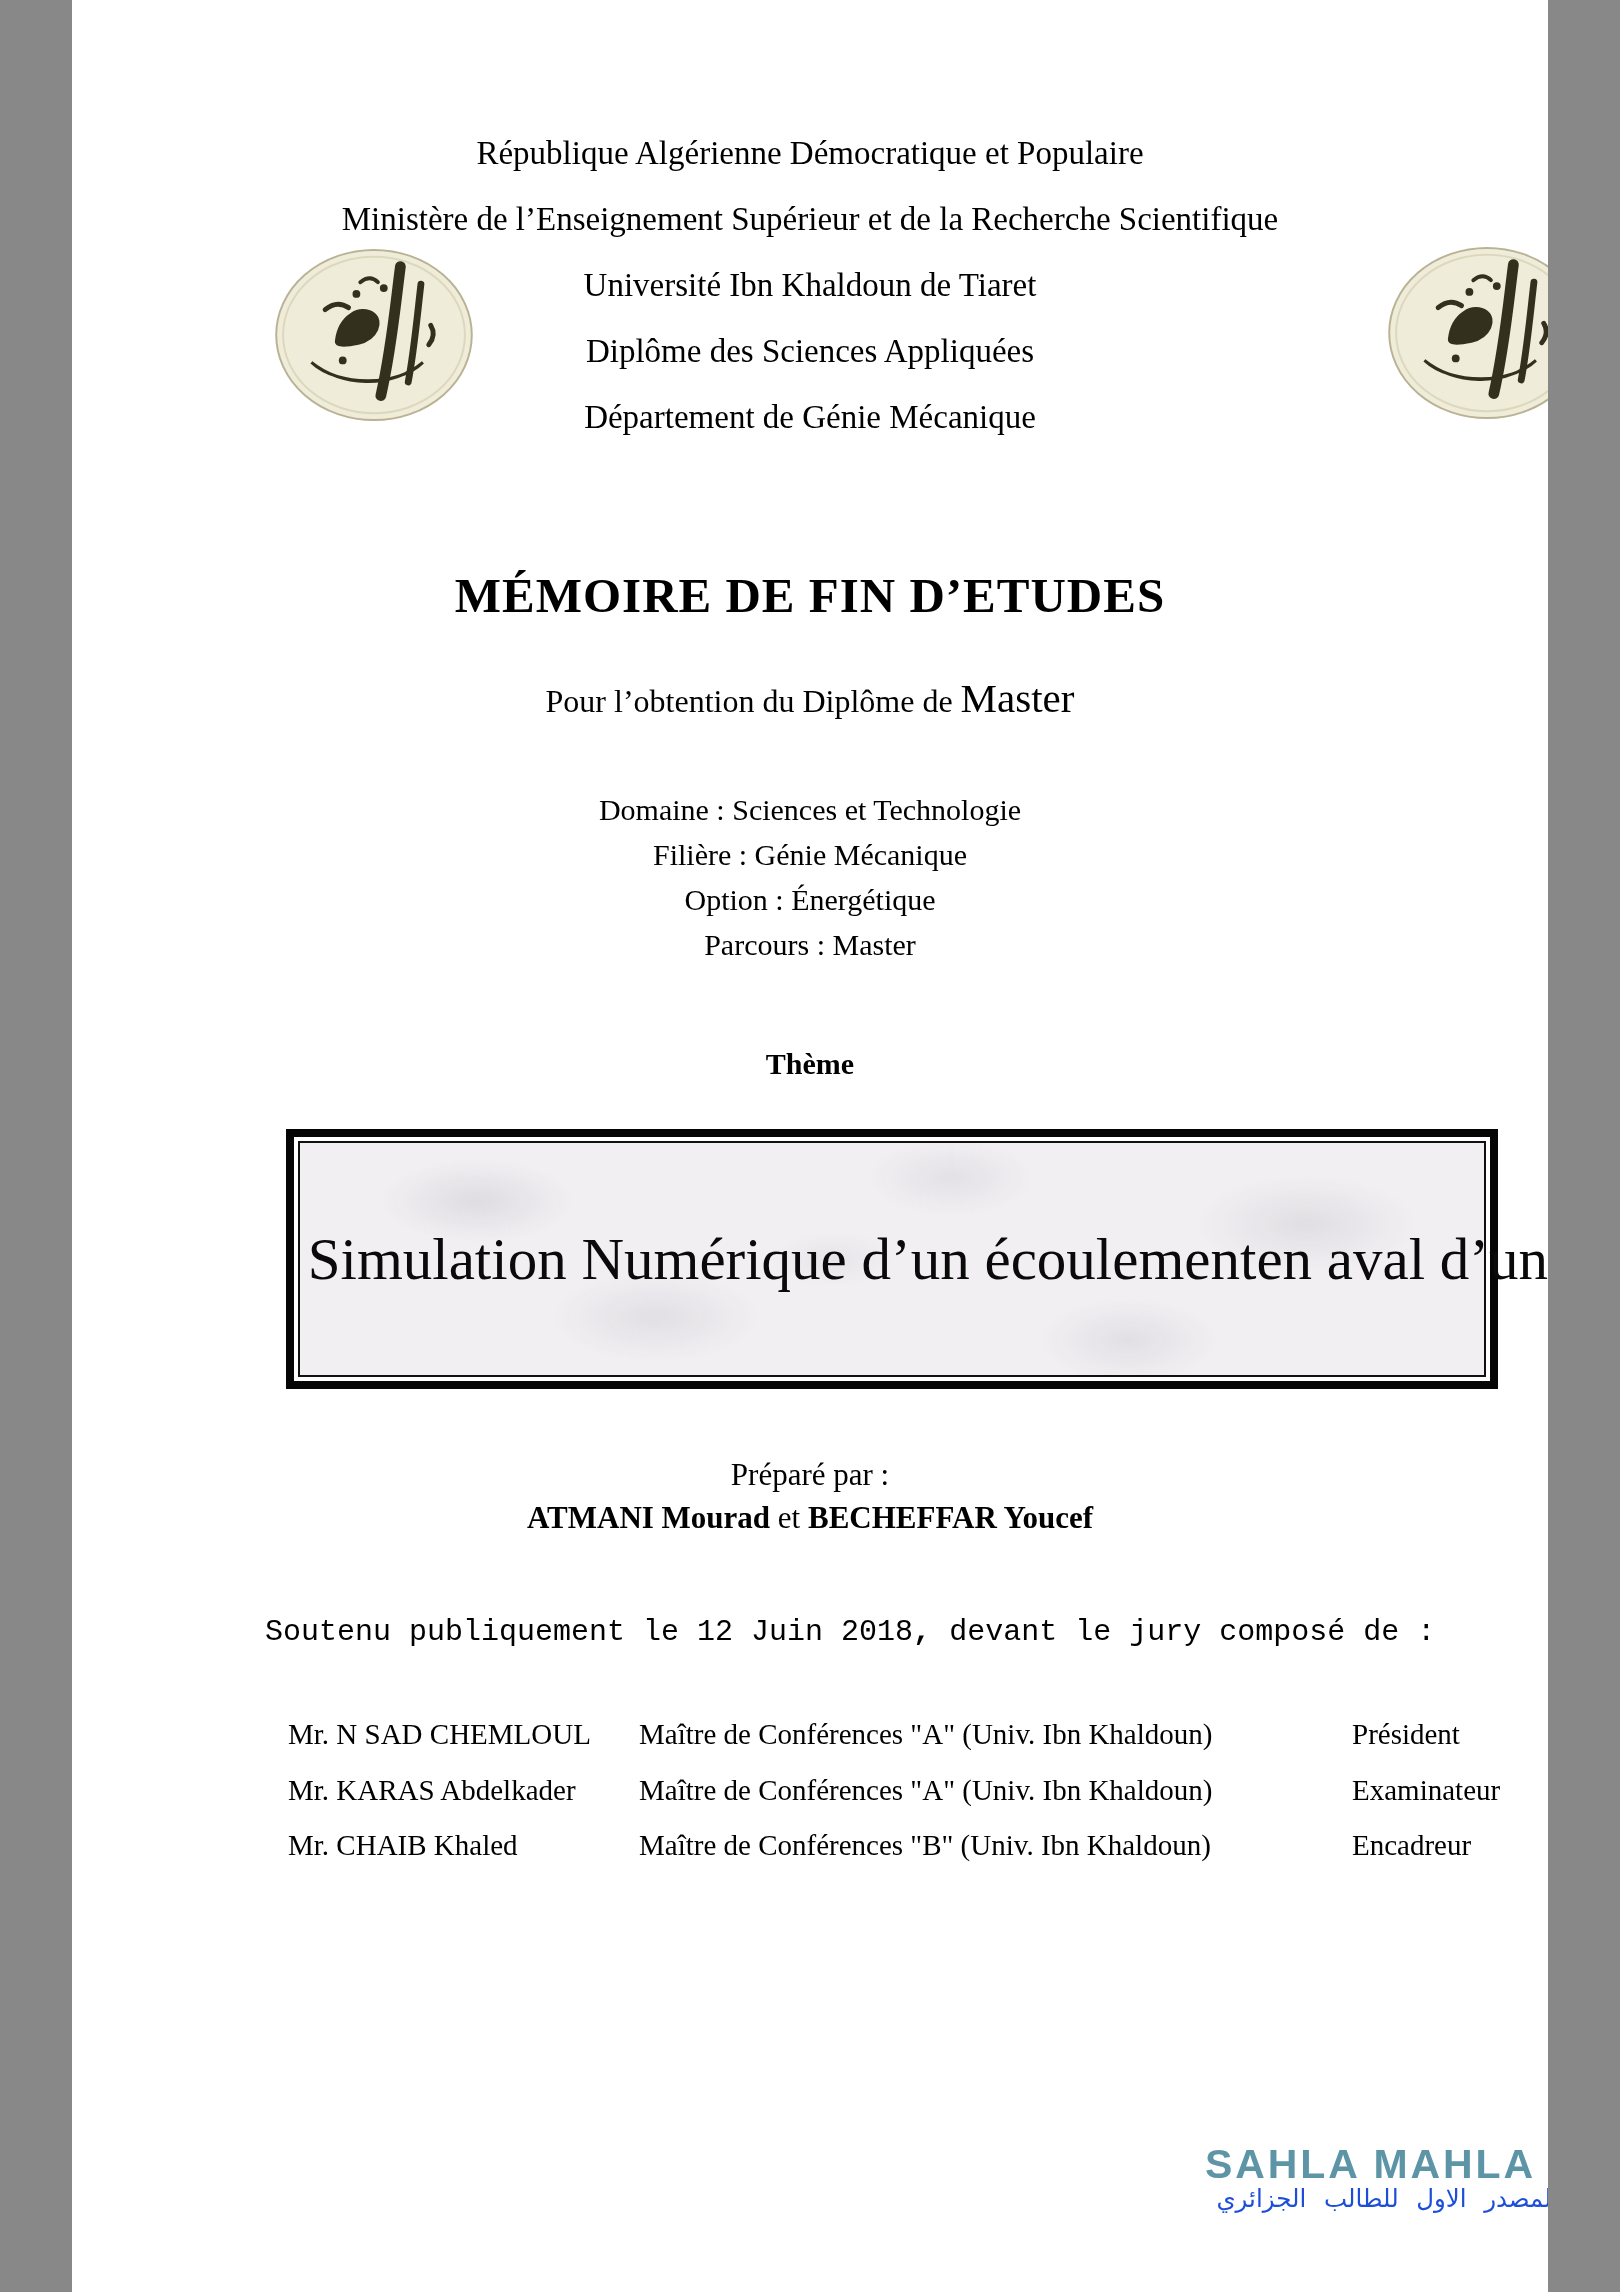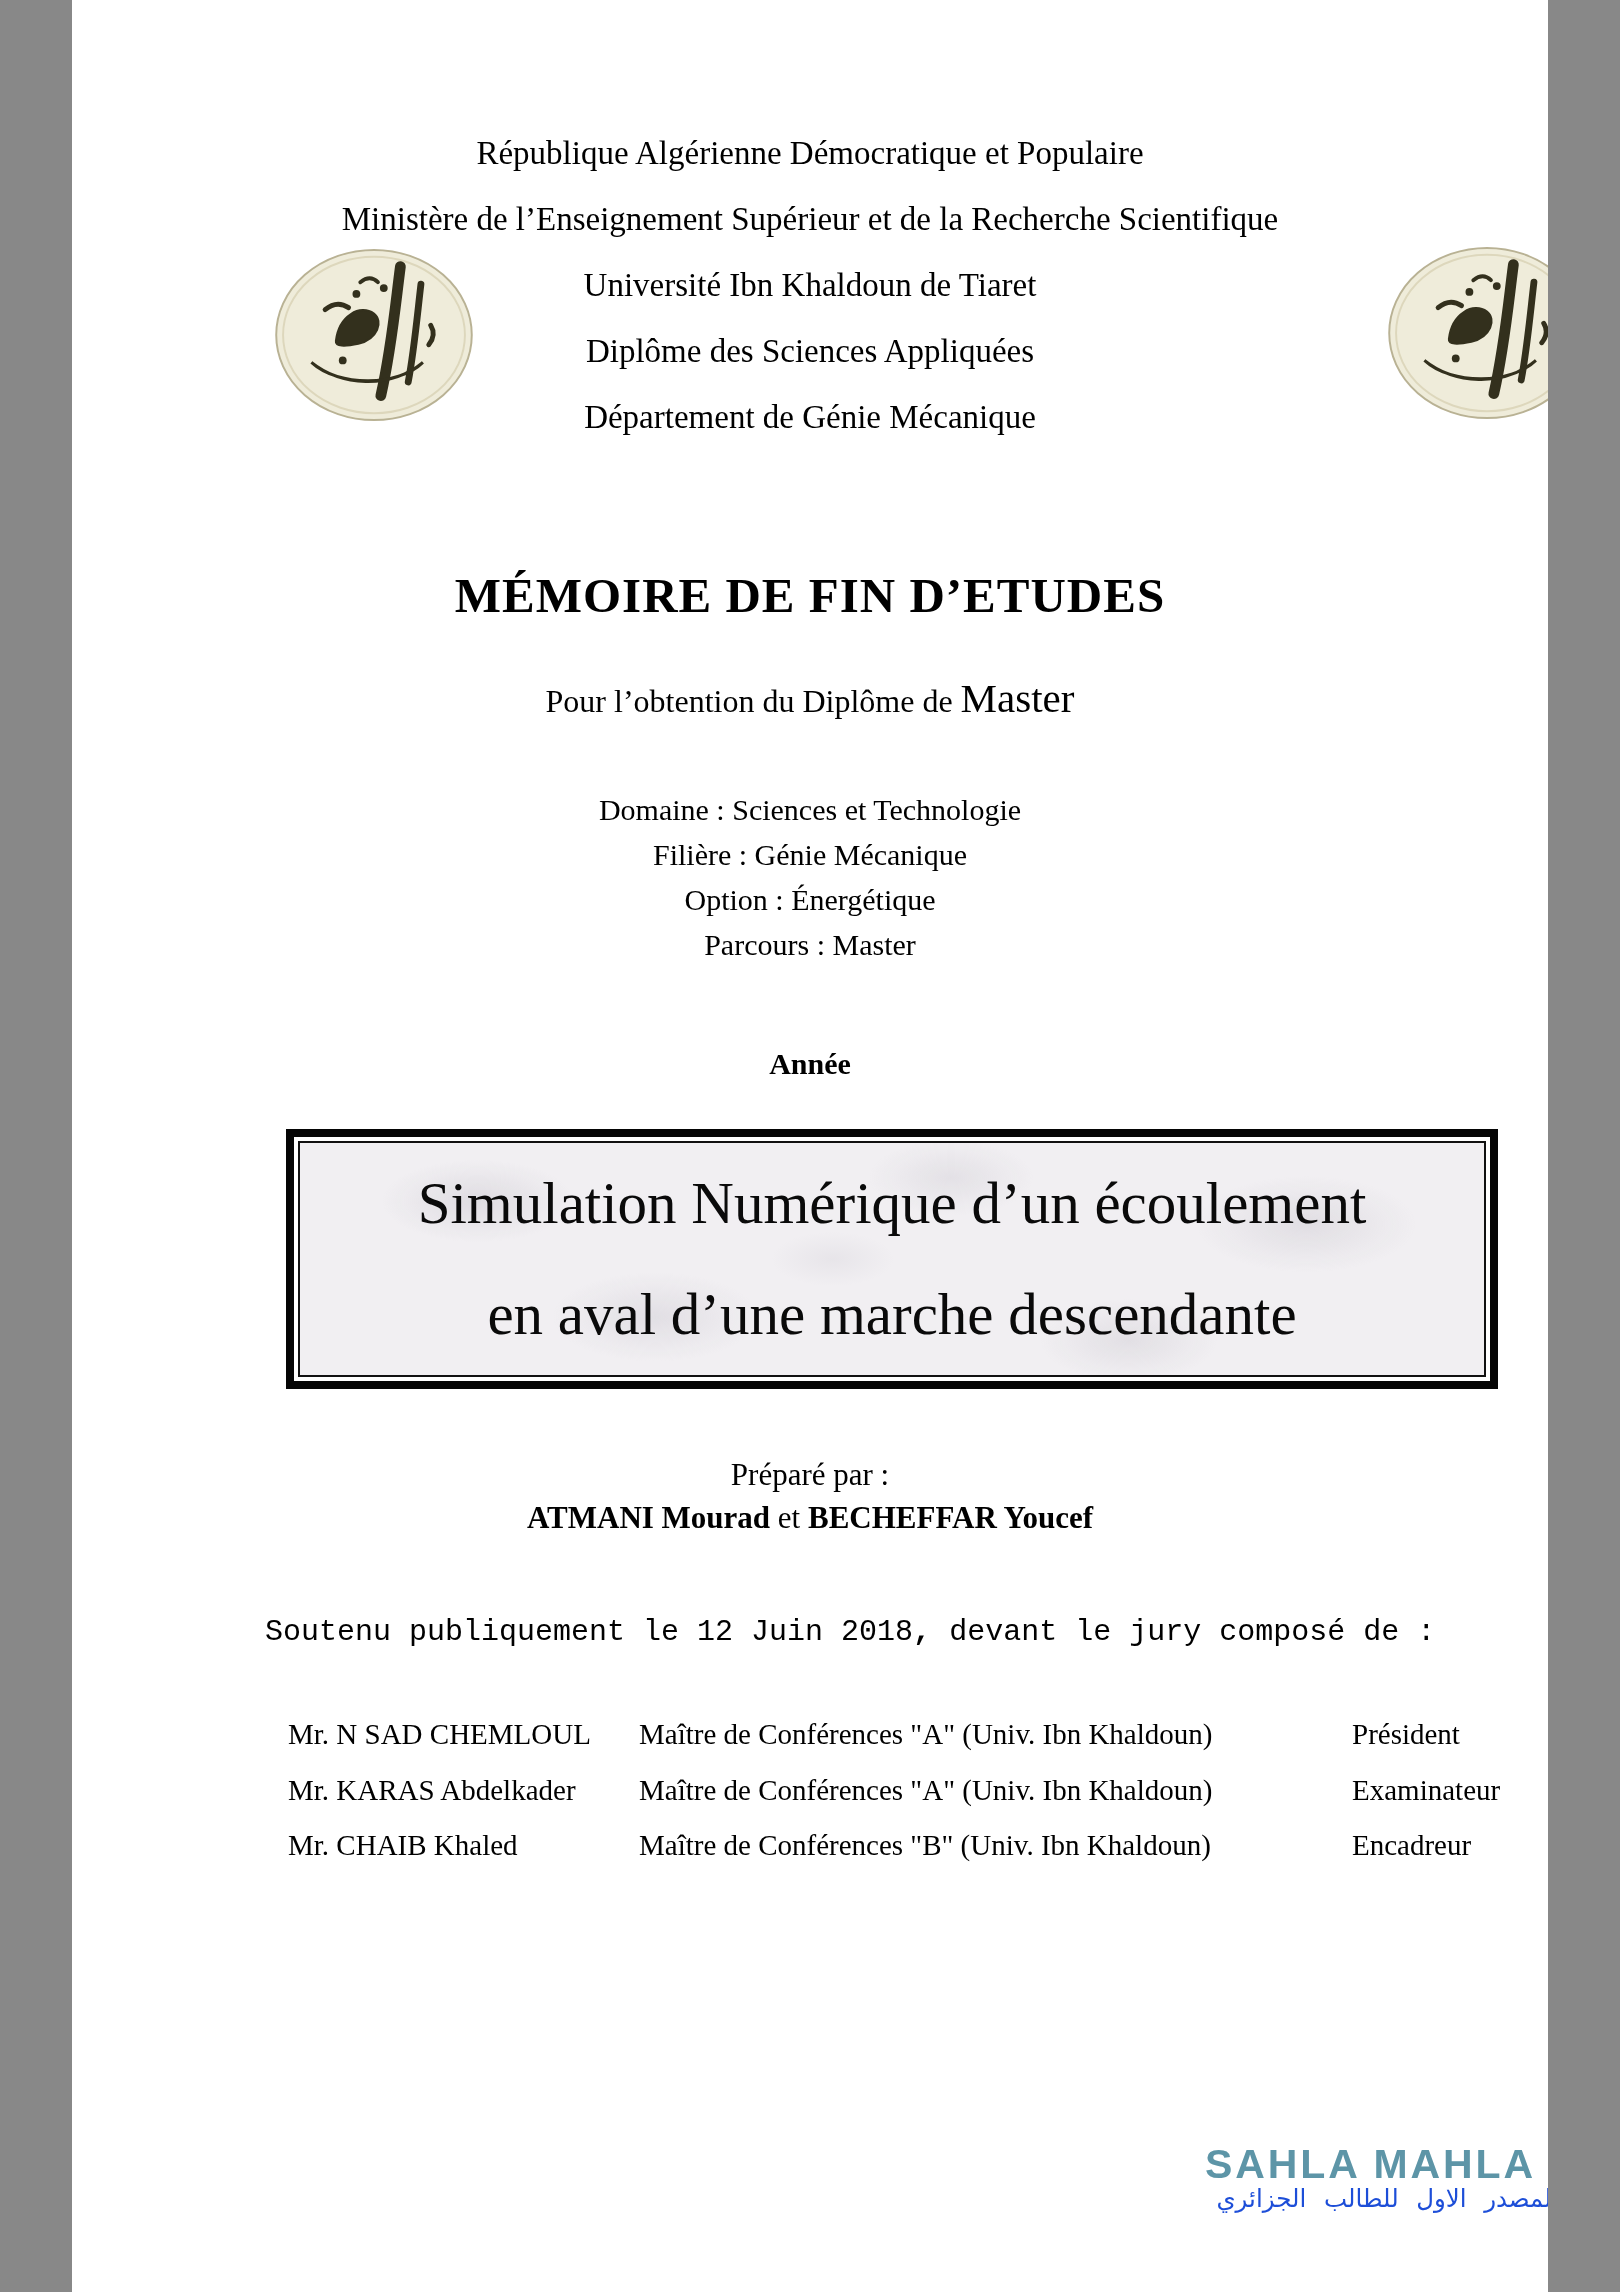--- a/index.html
+++ b/index.html
@@ -44,21 +44,21 @@
     position:absolute;left:3.9px;top:3.9px;right:3.9px;bottom:3.9px;
     border:2.9px solid #111;
     background-color:#f1eff2;
     background-image:
       radial-gradient(137px 59px at 15% 25%, rgba(140,135,150,0.18), transparent 70%),
       radial-gradient(118px 54px at 55% 15%, rgba(150,145,160,0.15), transparent 70%),
       radial-gradient(157px 69px at 85% 35%, rgba(140,135,150,0.16), transparent 70%),
       radial-gradient(147px 64px at 30% 75%, rgba(150,145,160,0.17), transparent 70%),
       radial-gradient(127px 59px at 70% 85%, rgba(140,135,150,0.15), transparent 70%),
       radial-gradient(88px 39px at 45% 50%, rgba(160,155,170,0.12), transparent 70%);
-    display:flex;flex-direction:column;justify-content:space-around;
+    display:flex;justify-content:space-around;
     align-items:center;
     padding:5.9px 7.8px;box-sizing:border-box;
   }
   .title-line{font-size:59px;color:#0a0a0a;white-space:nowrap;}
 
   
   .prepared-label{top:1457px;font-size:31px;}
   .authors-line{top:1500px;font-size:31px;}
   .authors-line .name{font-weight:bold;}
 
@@ -155,21 +155,21 @@
     <span>Pour l’obtention du Diplôme de </span><span class="big">Master</span>
   </div>
 
   <div class="abs centered program-block">
     <div>Domaine : Sciences et Technologie</div>
     <div>Filière : Génie Mécanique</div>
     <div>Option : Énergétique</div>
     <div>Parcours : Master</div>
   </div>
 
-  <div class="abs centered theme-label">Année</div>
+  <div class="abs centered theme-label">Thème</div>
 
   <div class="abs title-box">
     <div class="title-box-inner">
       <div class="title-line">Simulation Numérique d’un écoulement</div>
       <div class="title-line">en aval d’une marche descendante</div>
     </div>
   </div>
 
   <div class="abs centered prepared-label">Préparé par :</div>
   <div class="abs centered authors-line">

